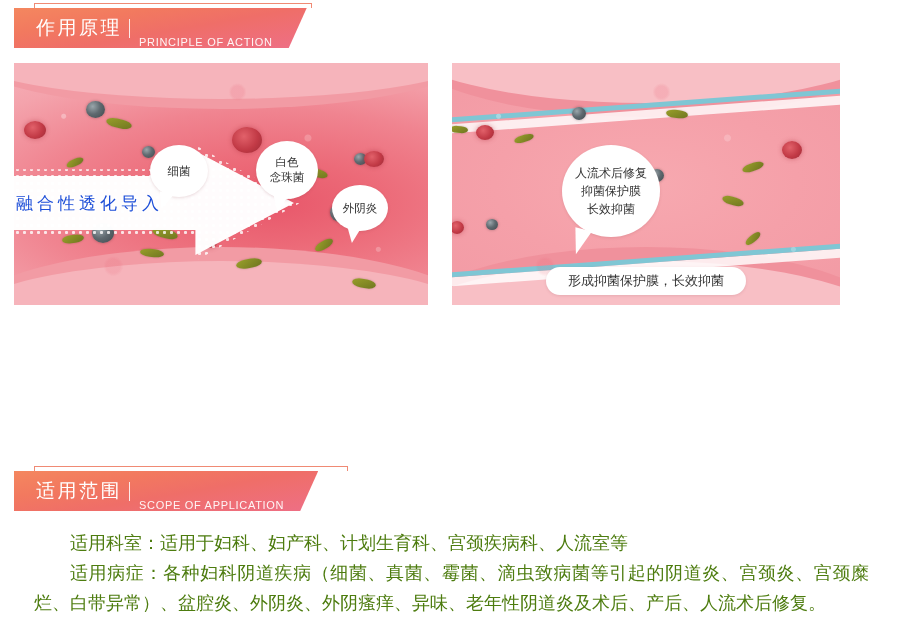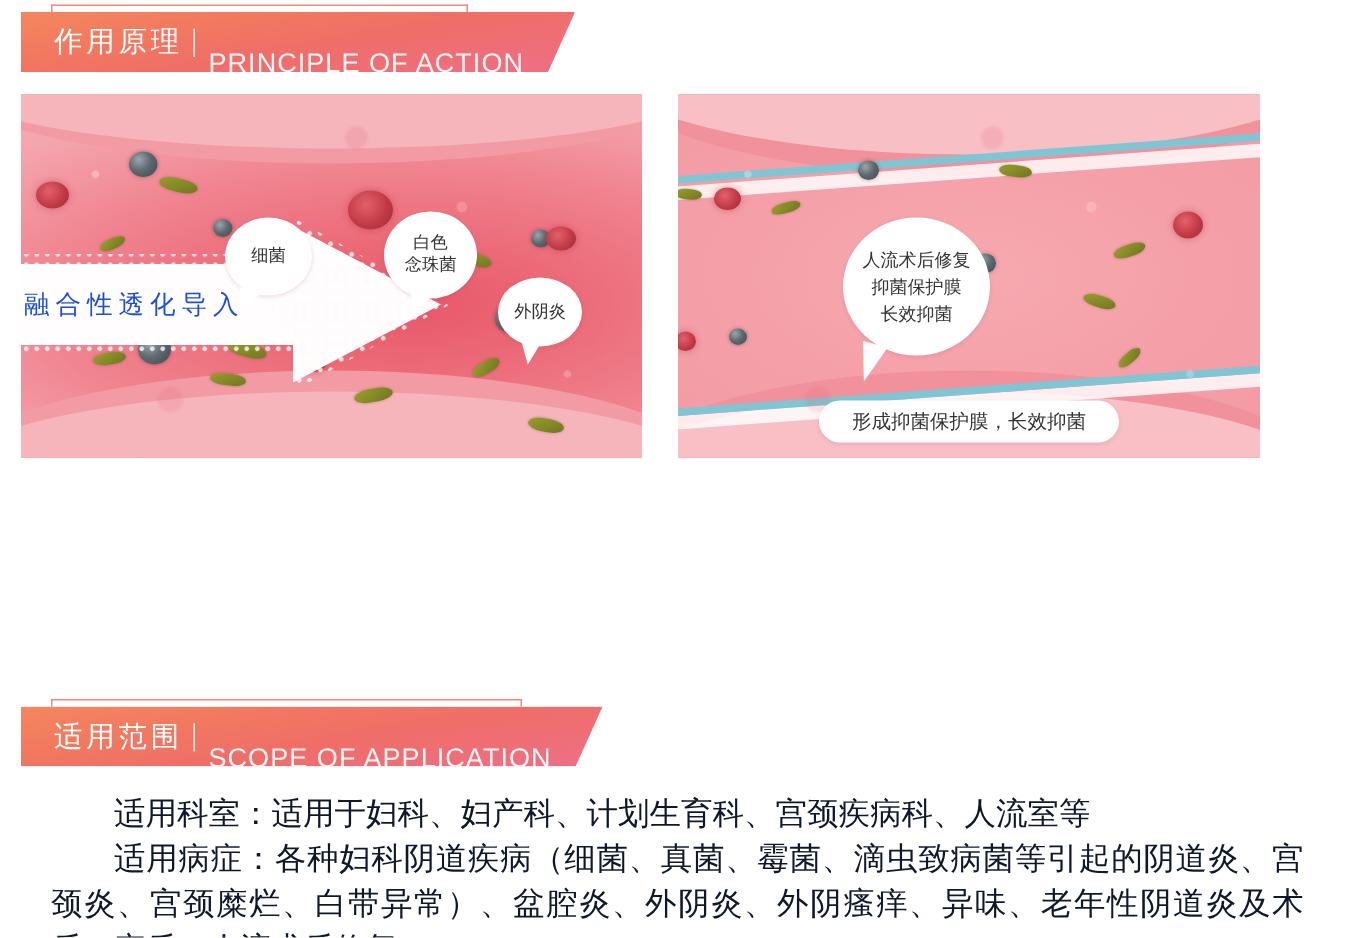--- a/index.html
+++ b/index.html
@@ -33,21 +33,21 @@
     white-space:nowrap;
   }
   .banner-sep {
     display:inline-block;
     width:1px; height:19px;
     background:rgba(255,255,255,.85);
     margin:0 9px 0 7px;
   }
   .banner-en {
     color:rgba(255,255,255,.93);
-    font-size:18px;
+    font-size:11px;
     letter-spacing:.7px;
     white-space:nowrap;
     margin-top:28px;
   }
   
   .banner-stripe {
     position:absolute;
     pointer-events:none;
     border:1.4px solid #f08a74;
     background:transparent;
@@ -219,21 +219,21 @@
 
   
   .body-text {
     position:absolute; left:34px; top:318px; width:833px;
     color:#3b3b3b; font-size:15px; line-height:30px;
     text-align:justify; text-justify:inter-ideograph;
     text-indent:2em;
   }
   .scope { position:absolute; left:34px; top:528px; width:835px; }
   .scope-line {
-    color:#0f172a; font-size:21px; line-height:30px;
+    color:#4d7c0f; font-size:18px; line-height:30px;
     text-align:justify; text-justify:inter-ideograph;
     text-indent:2em;
   }
 </style>
 </head>
 <body>
 
 <div class="page">
 
   <div class="banner-wrap b1">

